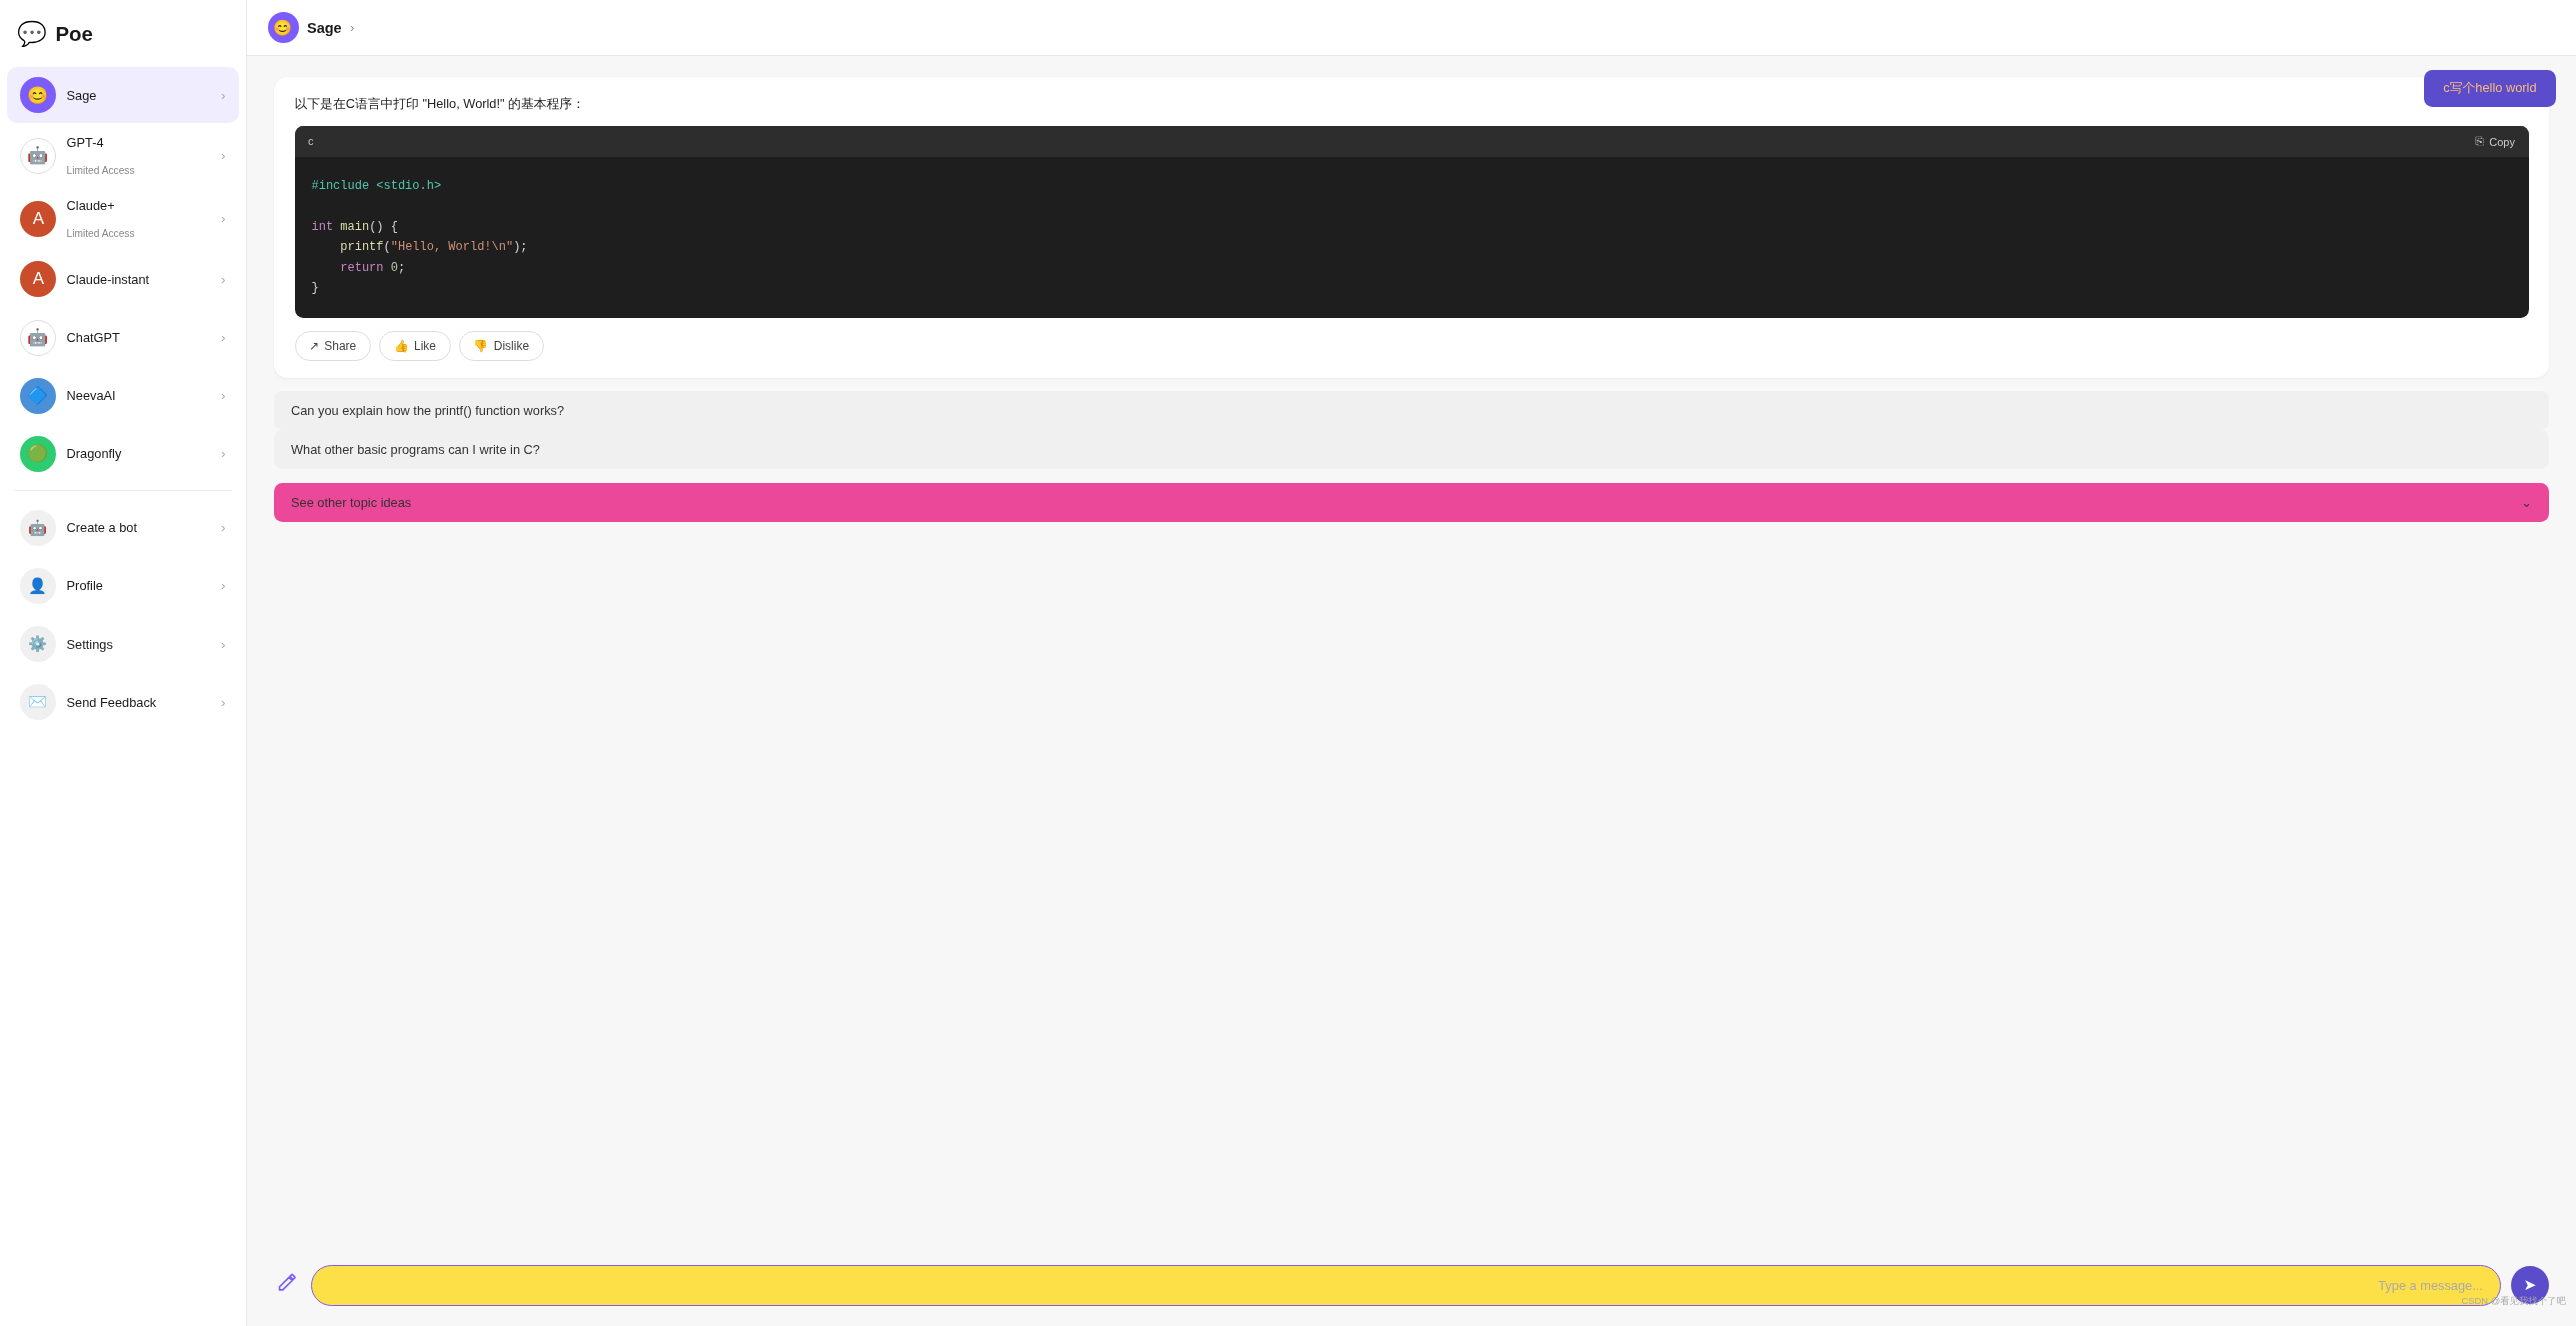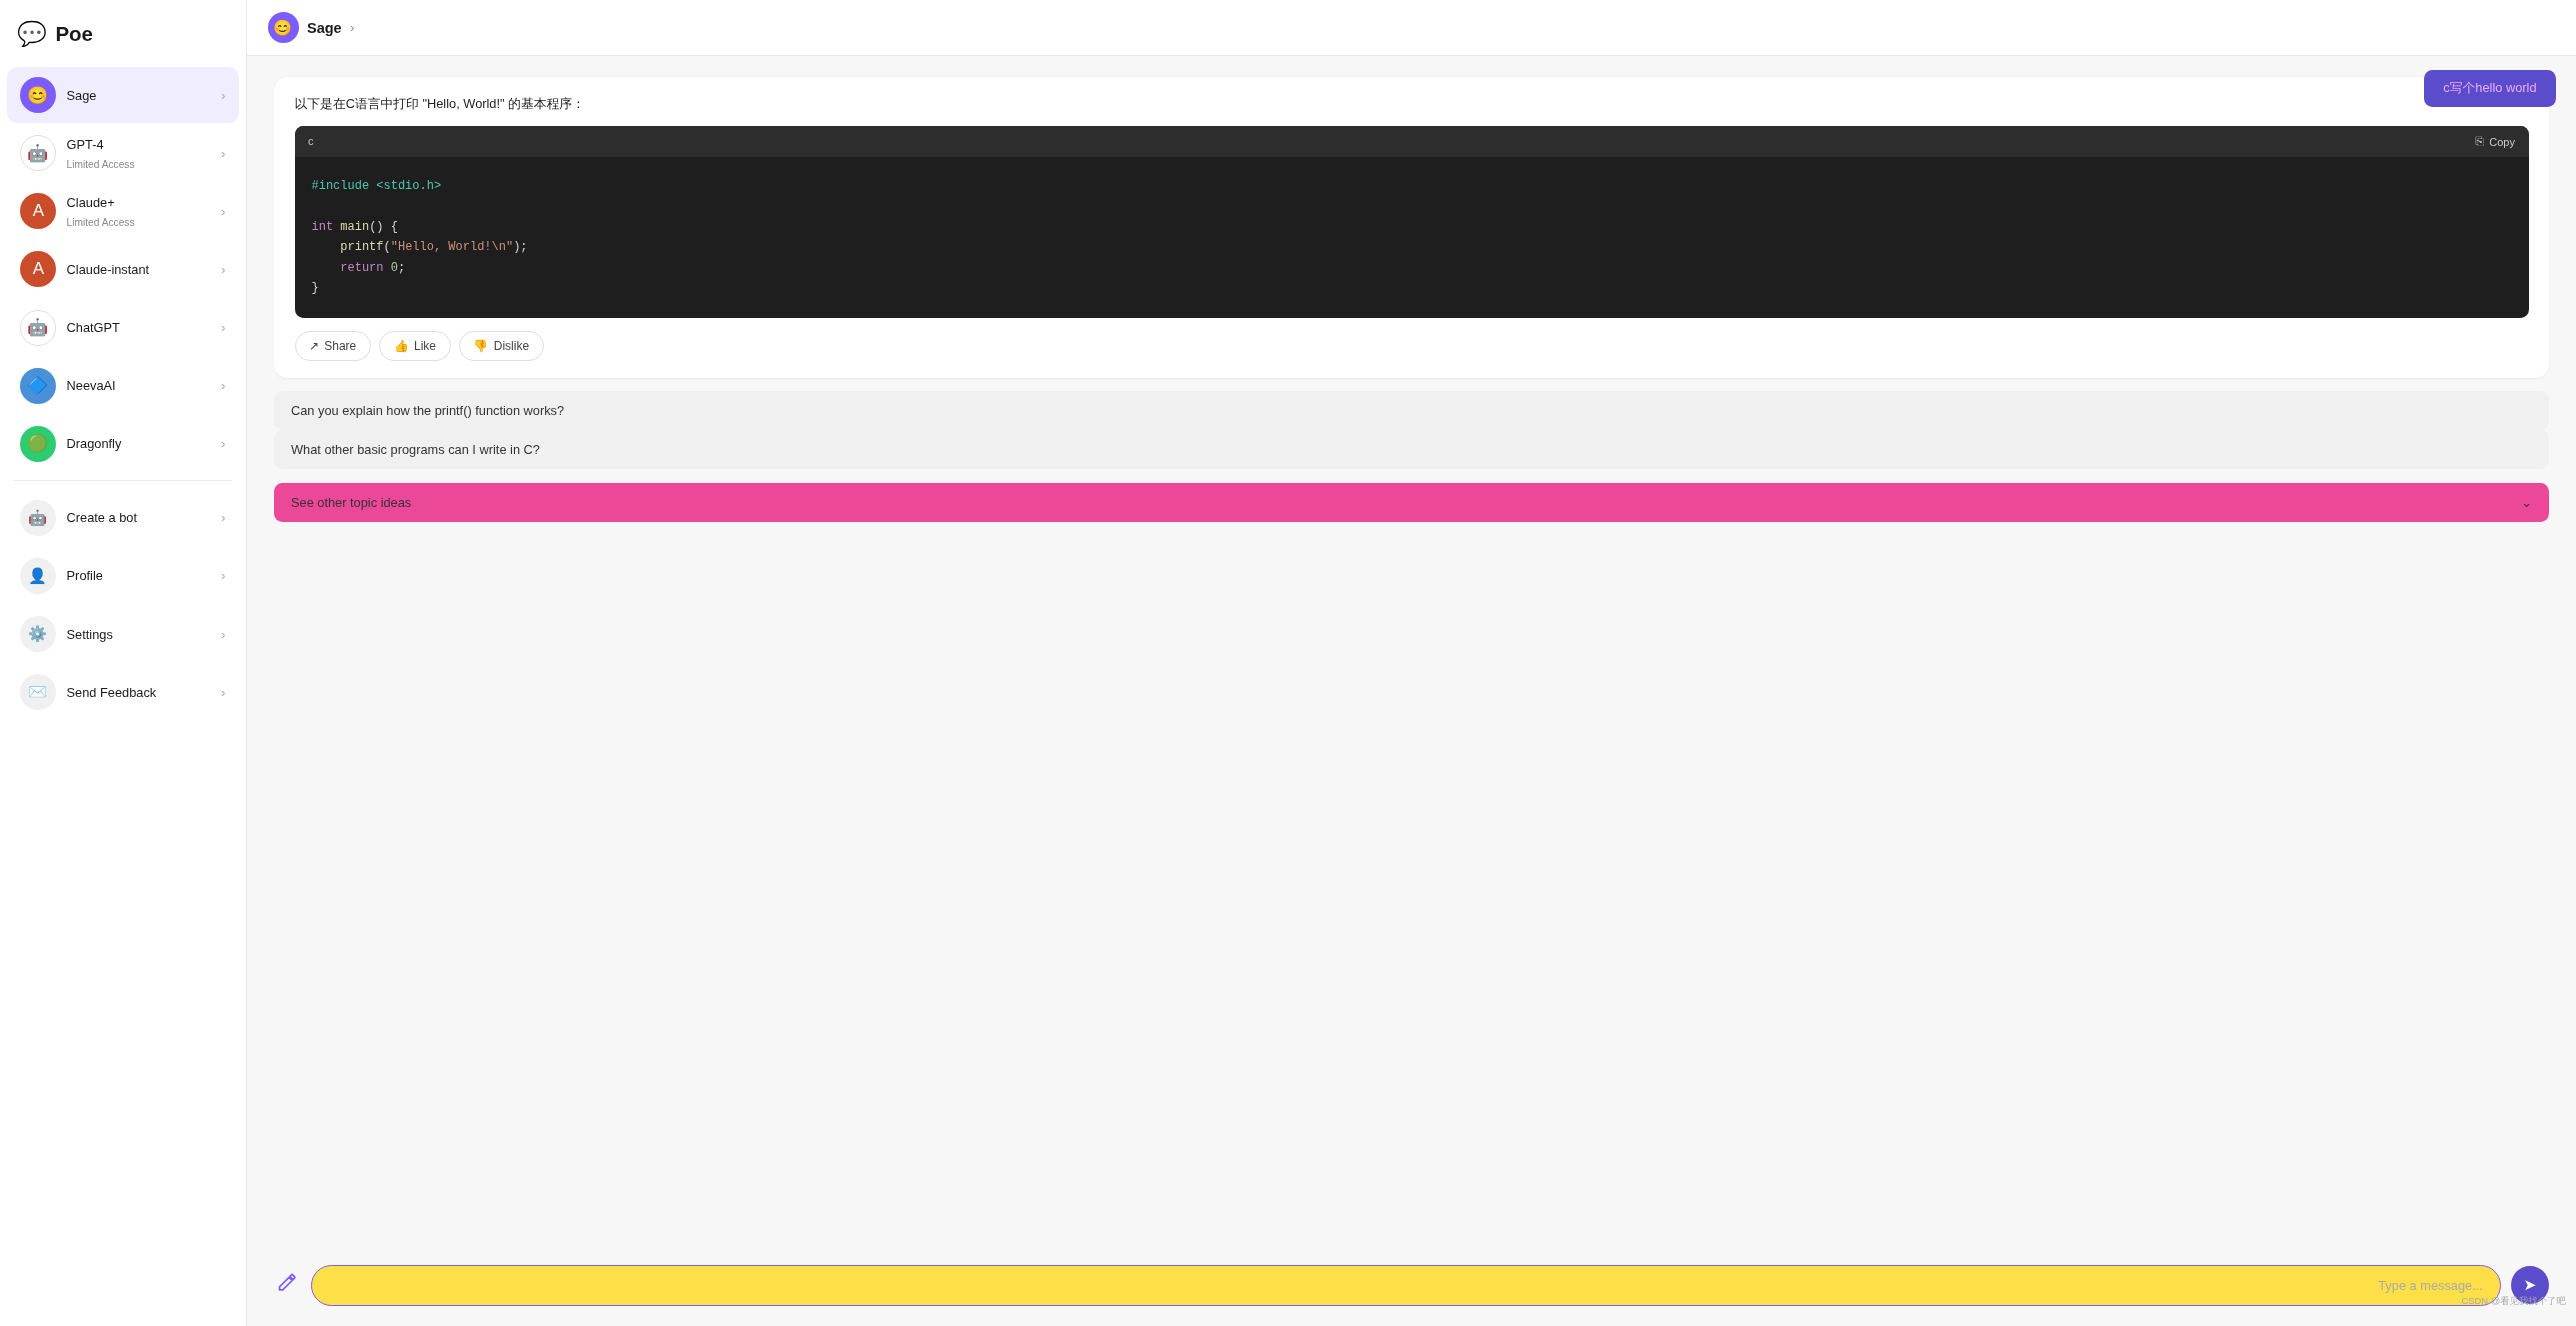--- a/index.html
+++ b/index.html
@@ -68,21 +68,21 @@
 
     .sidebar-item-info { flex: 1; }
     .sidebar-item-name {
       font-size: 12.8px;
       font-weight: 500;
       color: #1a1a1a;
     }
     .sidebar-item-sub {
       font-size: 10.2px;
       color: #888;
-      margin-top: 7px;
+      margin-top: 15px;
     }
     .sidebar-item-chevron {
       color: #aaa;
       font-size: 13.6px;
       margin-left: 3.4px;
     }
 
     .sidebar-divider {
       height: 0.9px;
       background: #ebebeb;
@@ -134,21 +134,21 @@
       flex-direction: column;
       gap: 13.6px;
     }
 
     
     .prompt-btn {
       position: absolute;
       top: 13.6px;
       right: 20.5px;
       background: #5b4ccc;
-      color: #f0abfc;
+      color: #fdba74;
       border: none;
       padding: 10.2px 19px;
       border-radius: 8.5px;
       font-size: 12.8px;
       font-weight: 500;
       cursor: pointer;
     }
 
     
     .message-bot {

